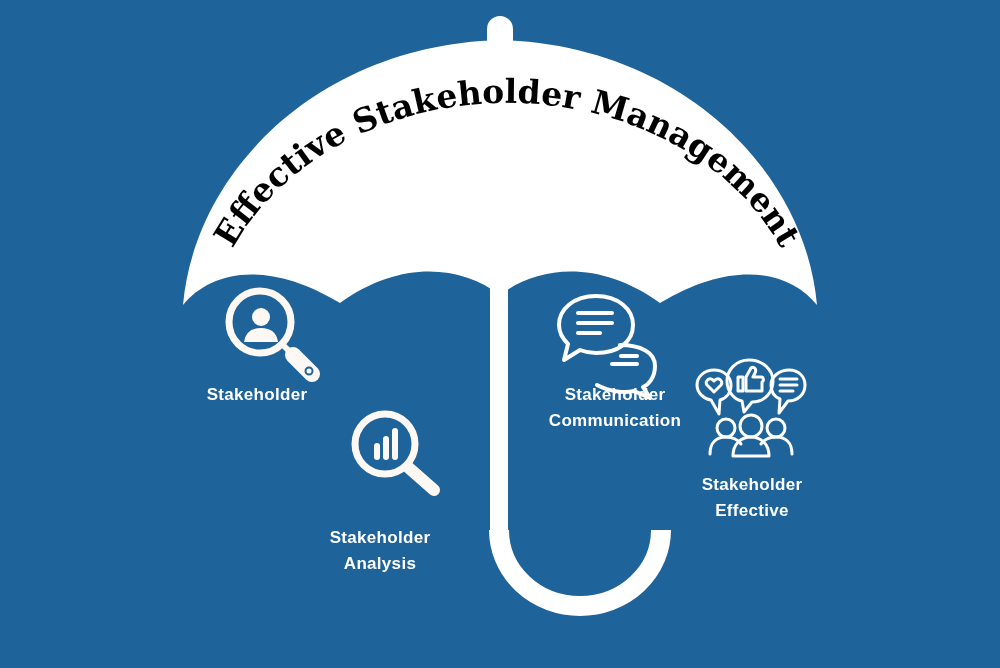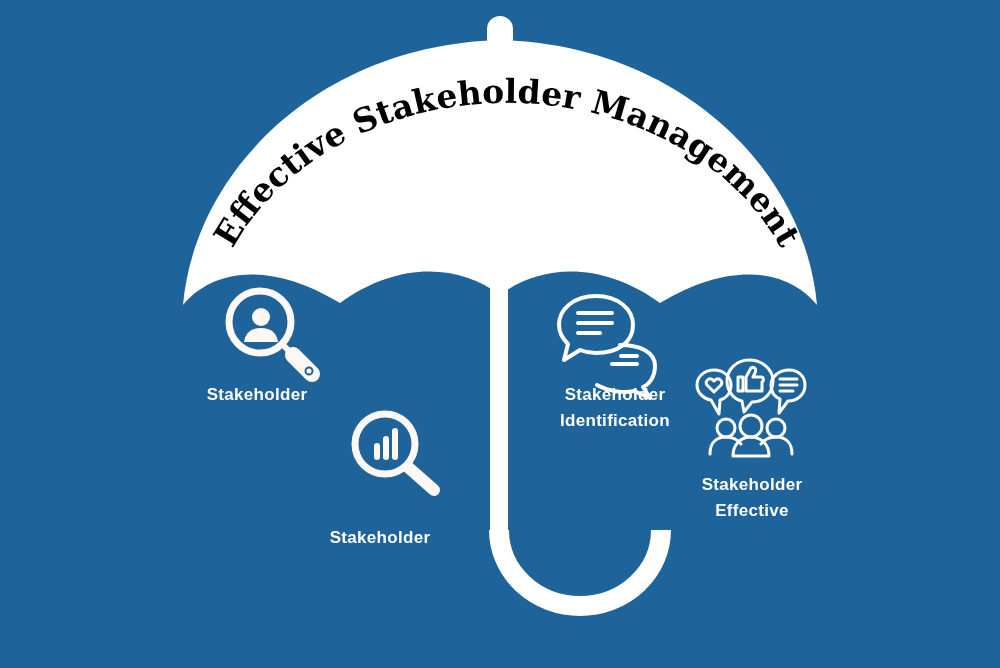--- a/index.html
+++ b/index.html
@@ -102,21 +102,22 @@
     <circle cx="751" cy="426" r="11"></circle>
     <path d="M 733 456 C 733 444, 741 437, 751 437 C 761 437, 769 444, 769 456 Z"></path>
   </g>
 </svg>
 
 <div class="label" style="left:182px; top:382px; width:150px;">
   <span>Stakeholder</span>
 </div>
 <div class="label" style="left:305px; top:525px; width:150px;">
   <span>Stakeholder</span>
+  <span>Analysis</span>
 </div>
 <div class="label" style="left:530px; top:382px; width:170px;">
   <span>Stakeholder</span>
-  <span>Identification</span>
+  <span>Communication</span>
 </div>
 <div class="label" style="left:677px; top:472px; width:150px;">
   <span>Stakeholder</span>
   <span>Effective</span>
 </div>
 
 </body></html>

